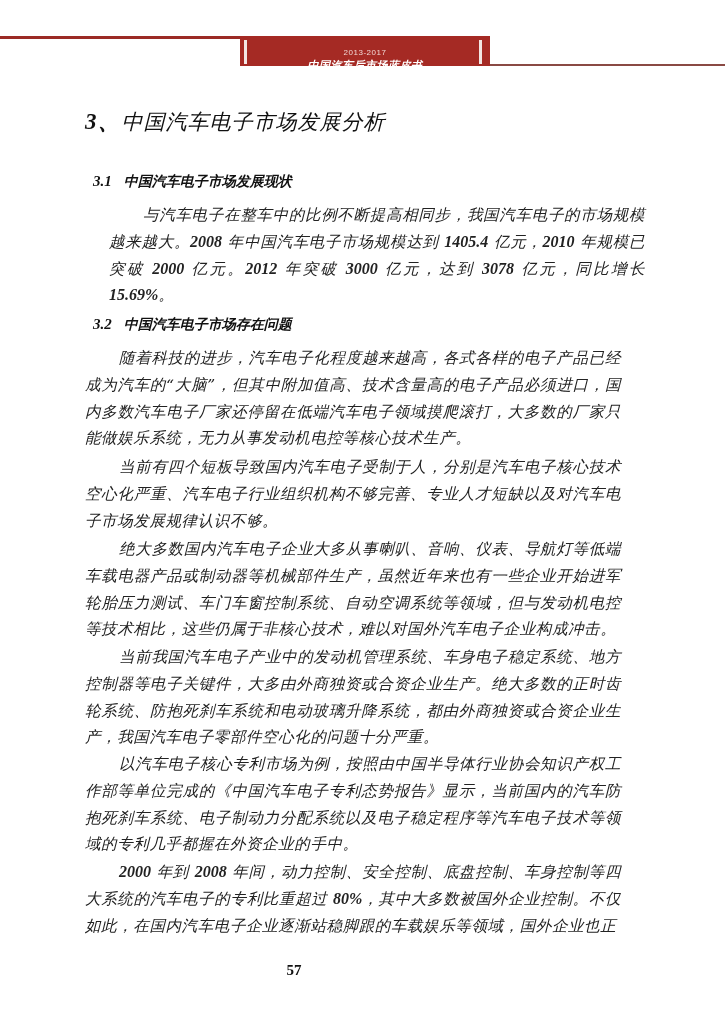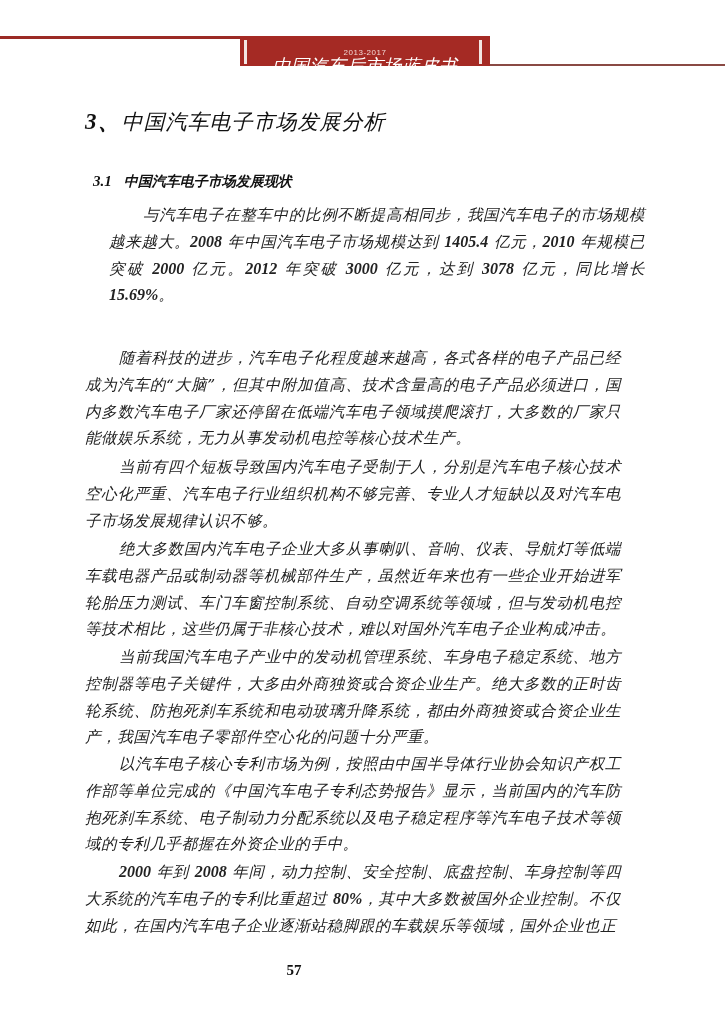--- a/index.html
+++ b/index.html
@@ -23,21 +23,21 @@
   }
   .hdr-banner .stripe.l { left: 4px; }
   .hdr-banner .stripe.r { right: 8px; }
   .hdr-years {
     display: block; font-family: "Liberation Sans", sans-serif;
     font-size: 8px; line-height: 10px; padding-top: 12px; color: #f0d6d3;
     letter-spacing: 0.5px;
   }
   .hdr-title {
     display: block; font-family: "DejaVu Sans", sans-serif;
-    font-size: 18px; line-height: 15px; font-weight: normal; font-style: italic;
+    font-size: 11px; line-height: 15px; font-weight: bold; font-style: italic;
     letter-spacing: 0.5px; color: #ffffff;
   }
   .hdr-line-right {
     position: absolute; left: 490px; top: 64px; right: 0; height: 2px;
     background: #8a4a44;
   }
 
   
   .content {
     position: absolute; left: 85px; top: 100px; width: 536px; font-style: italic;
@@ -87,20 +87,21 @@
 </div>
 <div class="hdr-line-right"></div>
 
 <div class="content">
   <h1 class="chapter-title"><span class="num">3、</span><span>中国汽车电子市场发展分析</span></h1>
 
   <h2 class="section-title s31"><span class="num">3.1</span><span>中国汽车电子市场发展现状</span></h2>
 
   <p class="para p1"><span>与汽车电子在整车中的比例不断提高相同步，我国汽车电子的市场规模越来越大。</span><b>2008</b><span> 年中国汽车电子市场规模达到 </span><b>1405.4</b><span> 亿元，</span><b>2010</b><span> 年规模已突破 </span><b>2000</b><span> 亿元。</span><b>2012</b><span> 年突破 </span><b>3000</b><span> 亿元，达到 </span><b>3078</b><span> 亿元，同比增长 </span><b>15.69%</b><span>。</span></p>
 
+  <h2 class="section-title s32"><span class="num">3.2</span><span>中国汽车电子市场存在问题</span></h2>
 
   <p class="para p2">随着科技的进步，汽车电子化程度越来越高，各式各样的电子产品已经成为汽车的“大脑”，但其中附加值高、技术含量高的电子产品必须进口，国内多数汽车电子厂家还停留在低端汽车电子领域摸爬滚打，大多数的厂家只能做娱乐系统，无力从事发动机电控等核心技术生产。</p>
   <p class="para p3">当前有四个短板导致国内汽车电子受制于人，分别是汽车电子核心技术空心化严重、汽车电子行业组织机构不够完善、专业人才短缺以及对汽车电子市场发展规律认识不够。</p>
   <p class="para p4">绝大多数国内汽车电子企业大多从事喇叭、音响、仪表、导航灯等低端车载电器产品或制动器等机械部件生产，虽然近年来也有一些企业开始进军轮胎压力测试、车门车窗控制系统、自动空调系统等领域，但与发动机电控等技术相比，这些仍属于非核心技术，难以对国外汽车电子企业构成冲击。</p>
   <p class="para p5">当前我国汽车电子产业中的发动机管理系统、车身电子稳定系统、地方控制器等电子关键件，大多由外商独资或合资企业生产。绝大多数的正时齿轮系统、防抱死刹车系统和电动玻璃升降系统，都由外商独资或合资企业生产，我国汽车电子零部件空心化的问题十分严重。</p>
   <p class="para p6">以汽车电子核心专利市场为例，按照由中国半导体行业协会知识产权工作部等单位完成的《中国汽车电子专利态势报告》显示，当前国内的汽车防抱死刹车系统、电子制动力分配系统以及电子稳定程序等汽车电子技术等领域的专利几乎都握在外资企业的手中。</p>
 
   <p class="para p7"><b>2000</b><span> 年到 </span><b>2008</b><span> 年间，动力控制、安全控制、底盘控制、车身控制等四大系统的汽车电子的专利比重超过 </span><b>80%</b><span>，其中大多数被国外企业控制。不仅如此，在国内汽车电子企业逐渐站稳脚跟的车载娱乐等领域，国外企业也正</span></p>
 </div>
 

